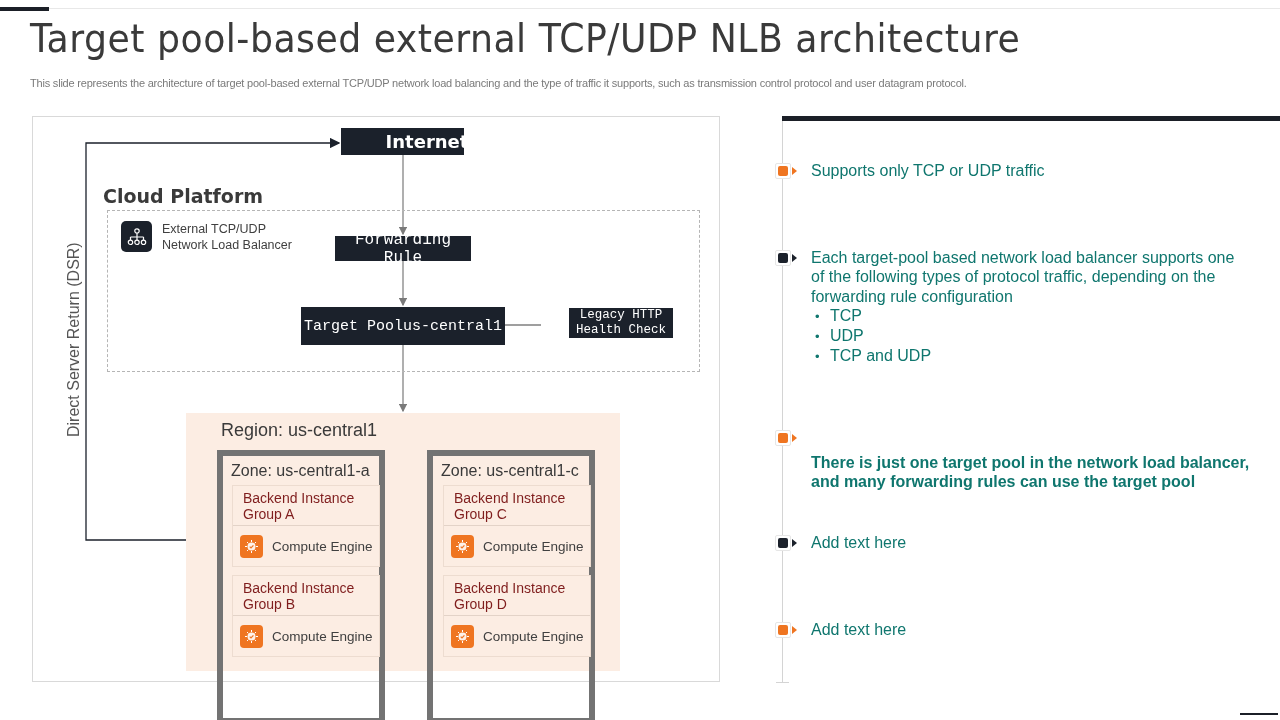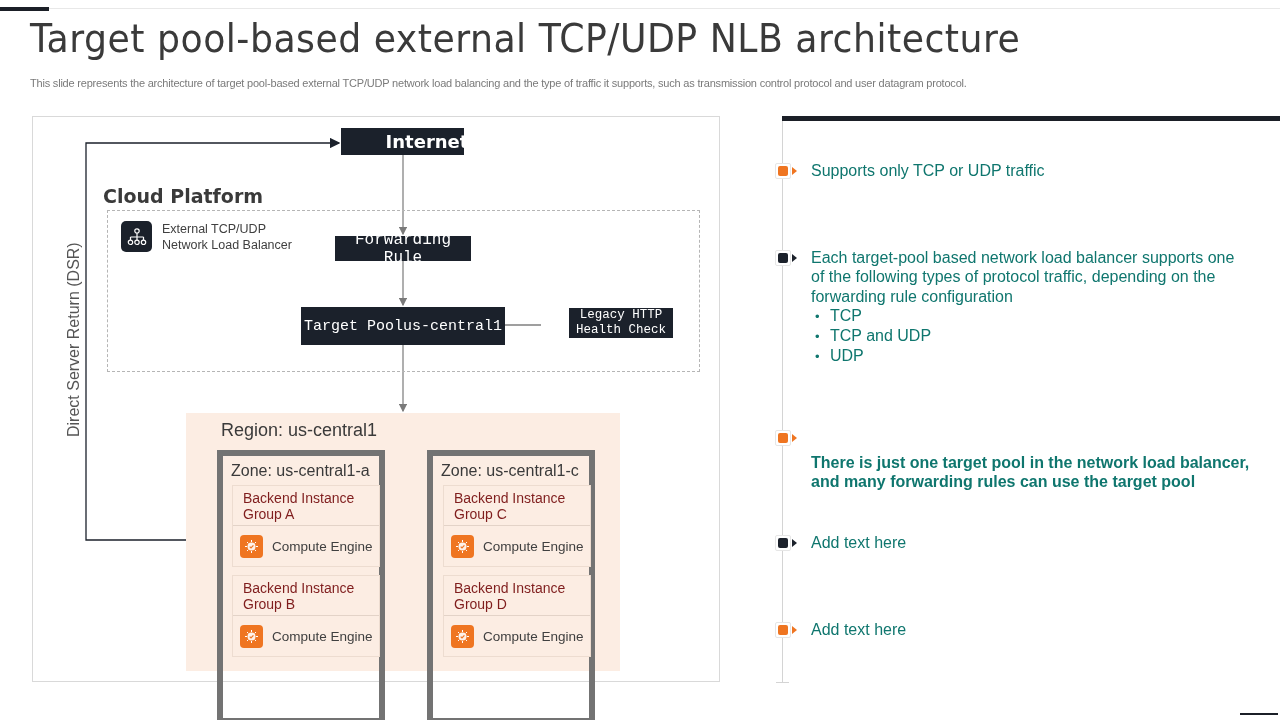--- a/index.html
+++ b/index.html
@@ -211,22 +211,22 @@
     <div class="abs marker" style="left: 775px; top: 250px;">
       <div class="sq" style="background: rgb(27, 33, 43);"></div>
     </div>
     <div class="abs marker-arrow" style="left: 792px; top: 254px; border-left-color: rgb(27, 33, 43);"></div>
     <div class="abs point-text" style="top: 248px;">
       <div>Each target-pool based network load balancer supports one</div>
       <div>of the following types of protocol traffic, depending on the</div>
       <div>forwarding rule configuration</div>
       <ul>
         <li>TCP</li>
+        <li>UDP</li>
         <li>TCP and UDP</li>
-        <li>UDP</li>
       </ul>
     </div>
     <div class="abs marker" style="left: 775px; top: 430px;">
       <div class="sq" style="background: rgb(239, 117, 33);"></div>
     </div>
     <div class="abs marker-arrow" style="left: 792px; top: 434px; border-left-color: rgb(239, 117, 33);"></div>
     <div class="abs point-text" style="top: 453px; font-weight: bold;">
       <div>There is just one target pool in the network load balancer,</div>
       <div>and many forwarding rules can use the target pool</div>
     </div>

